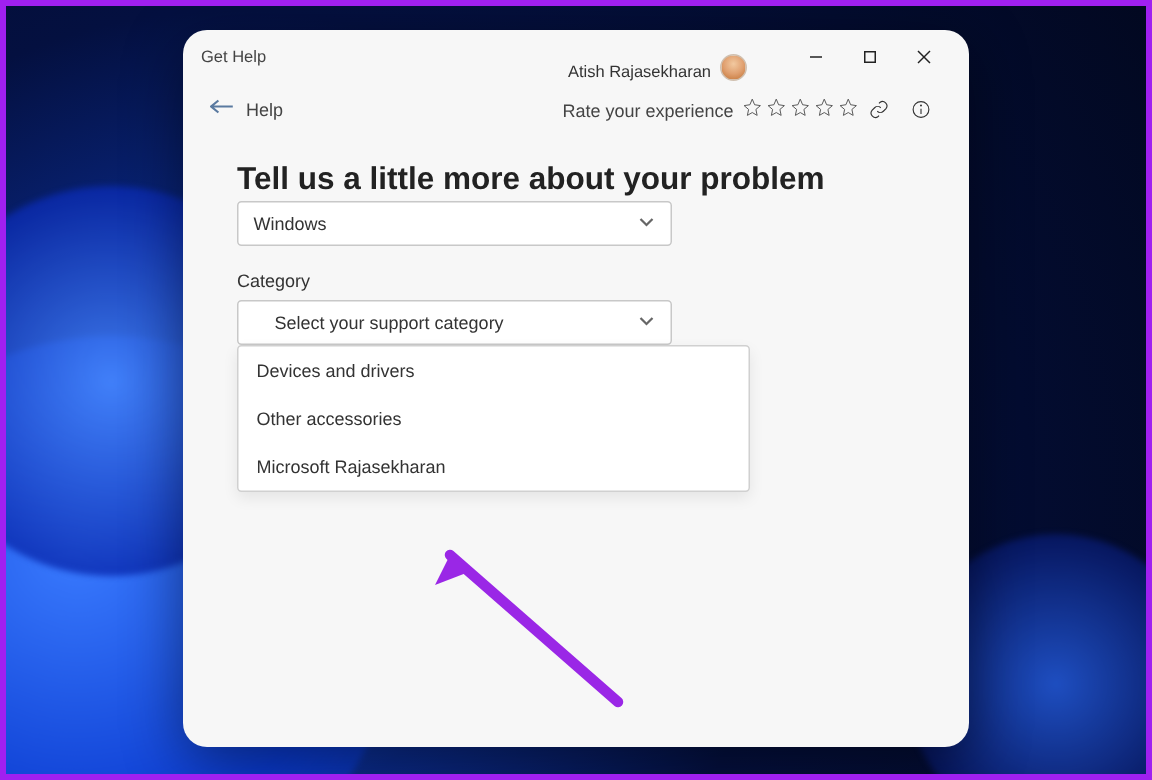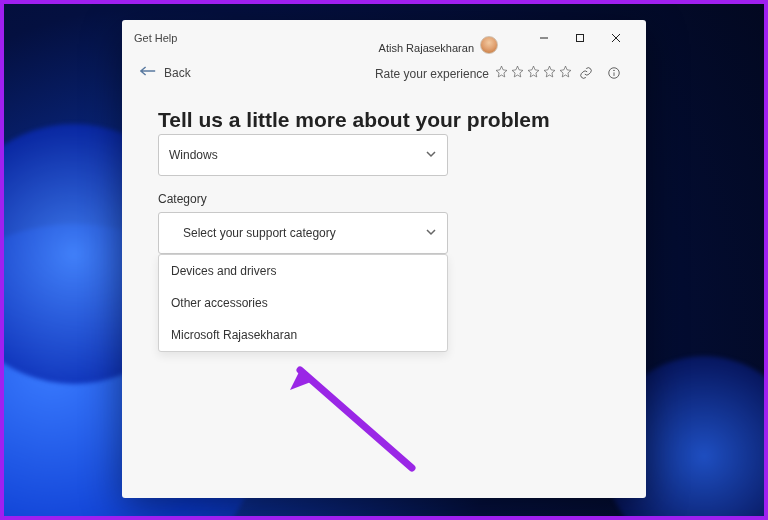--- a/index.html
+++ b/index.html
@@ -17,21 +17,21 @@
   .bloom.b2 { width:260px; height:260px; left:-60px; top:120px; background: radial-gradient(circle at 50% 50%, #4a8bff 0%, #0a2ab0 70%, transparent 100%); opacity:.8; }
   .bloom.b3 { width:200px; height:200px; right:-40px; bottom:-40px; background: radial-gradient(circle at 50% 50%, #2a6bff 0%, #041060 80%, transparent 100%); opacity:.7; }
 
   .window {
     position: absolute;
     left: 118px;
     top: 16px;
     width: 524px;
     height: 478px;
     background: #f7f7f7;
-    border-radius: 3px;
+    border-radius: 16px;
     box-shadow: 0 10px 40px rgba(0,0,0,.45);
     display: flex;
     flex-direction: column;
   }
   .titlebar {
     height: 36px;
     display: flex;
     align-items: center;
     padding: 0 12px;
     font-size: 11px;
@@ -70,37 +70,37 @@
   .content {
     padding: 18px 36px 0 36px;
     color:#222;
   }
   .content h1 { font-size: 21px; font-weight:600; margin-bottom:2px; }
   .content p.sub { font-size: 11.5px; color:#555; line-height:1.45; max-width:380px; margin-bottom:22px; }
 
   .field-label { font-size:12px; color:#333; margin-bottom:6px; }
   .select {
     width: 290px;
-    height: 42px;
+    height: 30px;
     background:#fff;
     border:1px solid #c8c8c8;
     border-radius:3px;
     display:flex;
     align-items:center;
     padding:0 10px;
     font-size:12px;
     color:#333;
     cursor:pointer;
     margin-bottom:16px;
   }
   .select .chev { margin-left:auto; }
   .select .chev svg { width:12px; height:12px; stroke:#666; fill:none; stroke-width:1.5; }
 
   .dropdown {
-    width: 290px;
+    width: 342px;
     background:#fff;
     border:1px solid #d0d0d0;
     border-radius:3px;
     box-shadow: 0 4px 10px rgba(0,0,0,.08);
   }
   .dropdown .opt {
     padding: 9px 12px;
     font-size:12px;
     color:#333;
     cursor:pointer;
@@ -150,21 +150,21 @@
     </div>
   </div>
 
   <div class="topbar">
     <div class="back">
       <span>
         <svg viewBox="0 0 20 12">
             <path d="M7 1 L1 6 L7 11 M1 6 H19"></path>
           </svg>
       </span>
-      <span>Back</span>
+      <span>Help</span>
     </div>
     <span class="spacer"></span>
     <div class="rate">
       <span>Rate your experience</span>
       <div class="stars">
         <span class="star"><svg viewBox="0 0 24 24">
               <path d="M12 2l2.9 6.9L22 10l-5.5 4.7L18 22l-6-3.5L6 22l1.5-7.3L2 10l7.1-1.1z"></path>
             </svg></span>
         <span class="star"><svg viewBox="0 0 24 24">
               <path d="M12 2l2.9 6.9L22 10l-5.5 4.7L18 22l-6-3.5L6 22l1.5-7.3L2 10l7.1-1.1z"></path>

